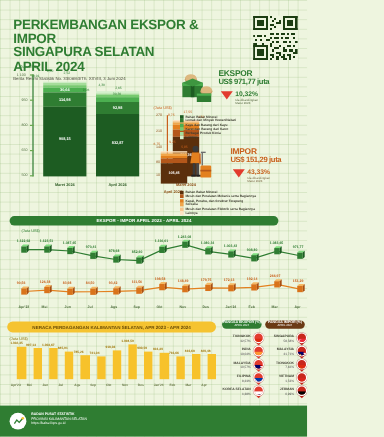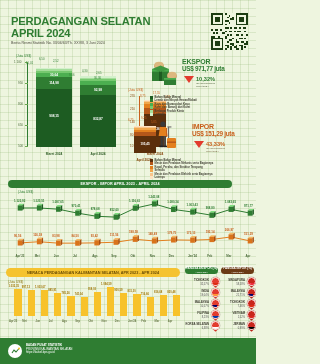--- a/index.html
+++ b/index.html
@@ -140,21 +140,22 @@
     border-radius:50%; background:#fff; display:flex; align-items:center; justify-content:center;
   }
 </style>
 </head>
 <body>
 
 <div class="page">
 <div class="grid-bg"></div>
 
 <div class="header">
-  <div class="h-title">PERDAGANGAN SELATAN</div>
+  <div class="h-title">PERKEMBANGAN EKSPOR &amp; IMPOR</div>
+  <div class="h-title">SINGAPURA SELATAN</div>
   <div class="h-title">APRIL 2024</div>
   <div class="h-sub">Berita Resmi Statistik No. 33/06/63/Th. XXVIII, 3 Juni 2024</div>
 </div>
 <div class="qr">
   <svg width="37" height="37" viewBox="0 0 21 21" shape-rendering="crispEdges">
     <rect width="21" height="21" fill="#eef5df"></rect>
     <g fill="#1c3d12">
       <rect x="0" y="0" width="7" height="1"></rect>
           <rect x="0" y="6" width="7" height="1"></rect>
       <rect x="0" y="0" width="1" height="7"></rect>

